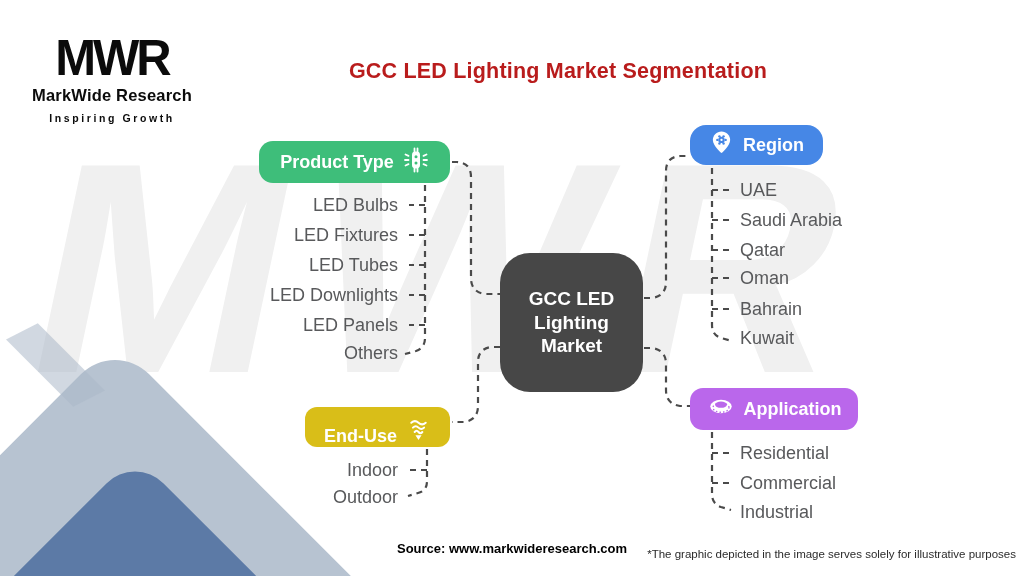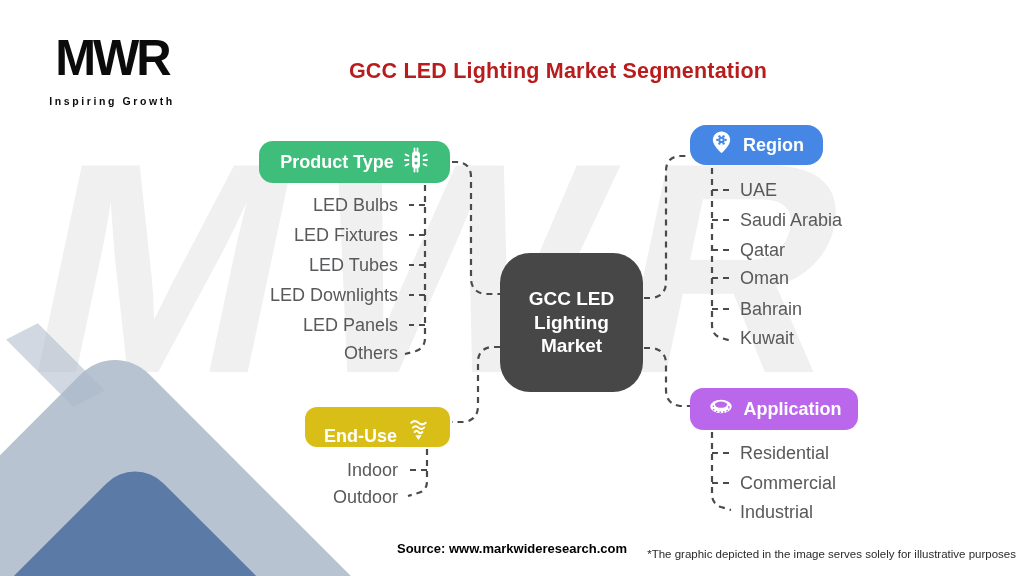--- a/index.html
+++ b/index.html
@@ -49,20 +49,21 @@
 
 <div id="stage">
 
   <div class="watermark">MWR</div>
   <div class="decor decor-light"></div>
   <div class="decor decor-patch"></div>
   <div class="decor decor-dark"></div>
 
   <div class="logo">
     <div class="logo-monogram">MWR</div>
+    <div class="logo-name">MarkWide Research</div>
     <div class="logo-tagline">Inspiring Growth</div>
   </div>
 
   <div class="title">GCC LED Lighting Market Segmentation</div>
 
   <svg class="connectors" width="1024" height="576" viewBox="0 0 1024 576">
     <g fill="none" stroke="#4a4a4a" stroke-width="2.2" stroke-dasharray="6 5">
 
       <path d="M452,162 h5 q14,1 14,15 v101 q0,14 14,16 h15"></path>
 

